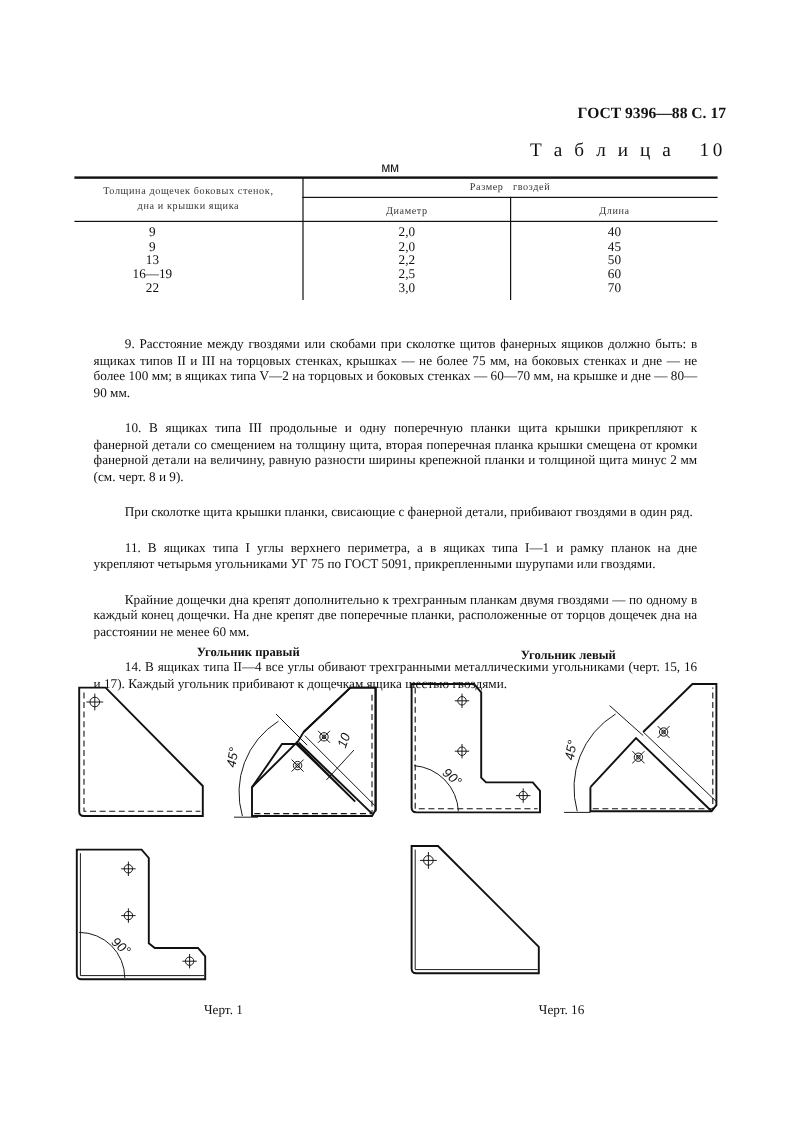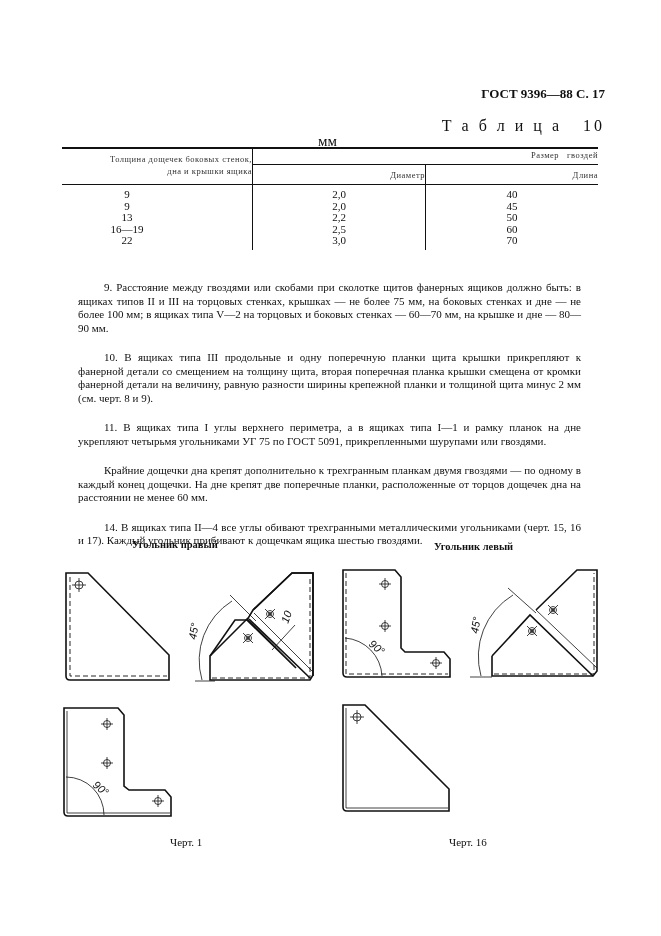--- a/index.html
+++ b/index.html
@@ -1,23 +1,23 @@
 <!DOCTYPE html>
 <html><head>
 <meta charset="utf-8">
 <style>
   html, body { margin:0; padding:0; background:#ffffff; }
   body { width:661px; height:936px; position:relative; overflow:hidden;
          font-family:"Liberation Serif","DejaVu Serif",serif; color:#111; }
   .abs { position:absolute; }
   .hdr { right:56px; top:86px; font-weight:bold; font-size:13px; }
   .tbl-title { right:56px; top:117px; font-size:16px; letter-spacing:3px; }
-  .mm { left:318px; top:133px; font-size:15px; }
+  .mm { left:318px; top:133px; font-size:12px;font-family:Liberation Mono, monospace; }
   .tline { background:#111; position:absolute; }
-  .th { position:absolute; font-size:8.5px; letter-spacing:0.5px; color:#333; text-align:right; }
+  .th { position:absolute; font-size:8.5px; letter-spacing:0.5px; color:#333; text-align:center; }
   .td { position:absolute; font-size:11px; text-align:center; line-height:11.6px; }
   .para { position:absolute; left:62px; width:535px; font-size:11px; line-height:13.5px; text-align:justify; }
   .para p { margin:16px; text-indent:26px; }
   .caption { font-weight:bold; font-size:10.5px; }
   .chert { font-size:11px; }
   svg { position:absolute; overflow:visible; }
   svg .o { fill:none; stroke:#111; stroke-width:1.6; }
   svg .t { fill:none; stroke:#111; stroke-width:0.8; }
   svg .d { fill:none; stroke:#111; stroke-width:0.9; stroke-dasharray:5 3; }
   svg text { font-family:"Liberation Sans","DejaVu Sans",sans-serif; font-size:11px; font-style:italic; fill:#111; }
@@ -64,26 +64,27 @@
     <div>45</div>
     <div>50</div>
     <div>60</div>
     <div>70</div>
   </div>
 </div>
 
 <div class="para" style="top:265px;">
   <p>9. Расстояние между гвоздями или скобами при сколотке щитов фанерных ящиков должно быть: в ящиках типов II и III на торцовых стенках, крышках — не более 75 мм, на боковых стенках и дне — не более 100 мм; в ящиках типа V—2 на торцовых и боковых стенках — 60—70 мм, на крышке и дне — 80—90 мм.</p>
   <p>10. В ящиках типа III продольные и одну поперечную планки щита крышки прикрепляют к фанерной детали со смещением на толщину щита, вторая поперечная планка крышки смещена от кромки фанерной детали на величину, равную разности ширины крепежной планки и толщиной щита минус 2 мм (см. черт. 8 и 9).</p>
+  <p>При сколотке щита крышки планки, свисающие с фанерной детали, прибивают гвоздями в один ряд.</p>
   <p>11. В ящиках типа I углы верхнего периметра, а в ящиках типа I—1 и рамку планок на дне укрепляют четырьмя угольниками УГ 75 по ГОСТ 5091, прикрепленными шурупами или гвоздями.</p>
   <p>Крайние дощечки дна крепят дополнительно к трехгранным планкам двумя гвоздями — по одному в каждый конец дощечки. На дне крепят две поперечные планки, расположенные от торцов дощечек дна на расстоянии не менее 60 мм.</p>
   <p>14. В ящиках типа II—4 все углы обивают трехгранными металлическими угольниками (черт. 15, 16 и 17). Каждый угольник прибивают к дощечкам ящика шестью гвоздями.</p>
 </div>
 
-<div class="abs caption" style="left:132px;top:539px;">Угольник правый</div>
+<div class="abs caption" style="left:164px;top:539px;">Угольник правый</div>
 <div class="abs caption" style="left:434px;top:541px;">Угольник левый</div>
 
 <svg style="left:0;top:0;" width="661" height="936">
   <path class="o" d="M66,573 L88,573 L169,655 L169,680 L70,680 Q66,680 66,676 Z"></path>
   <path class="d" d="M70,577 L70,676 L167,676"></path>
   <g>
     <circle class="t" cx="79" cy="585" r="4"></circle>
     <line class="t" x1="72" y1="585" x2="86" y2="585"></line>
     <line class="t" x1="79" y1="578" x2="79" y2="592"></line>
   </g>

